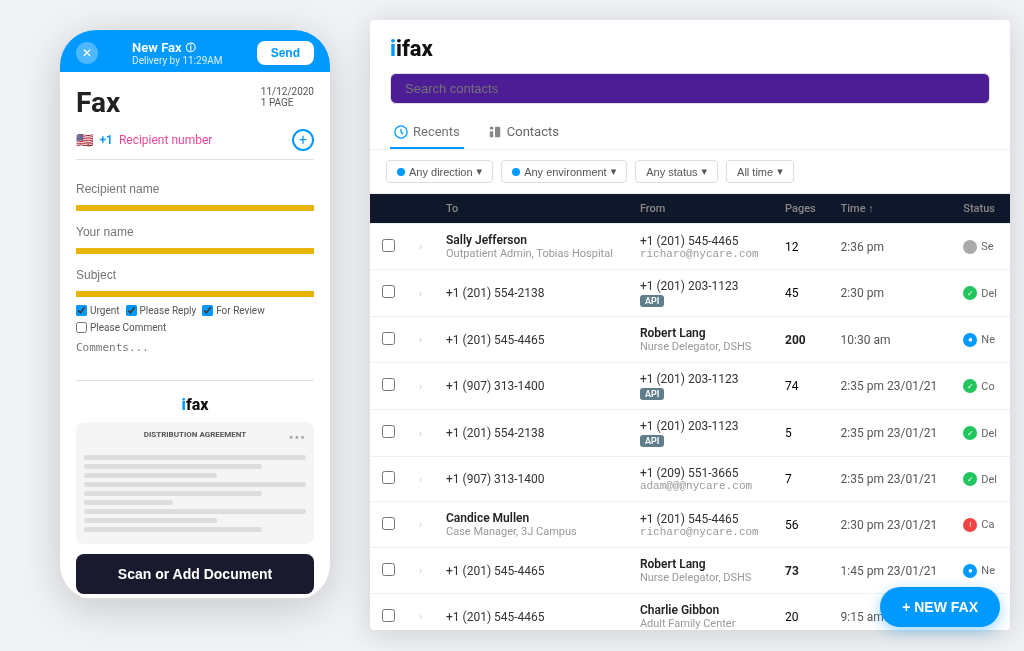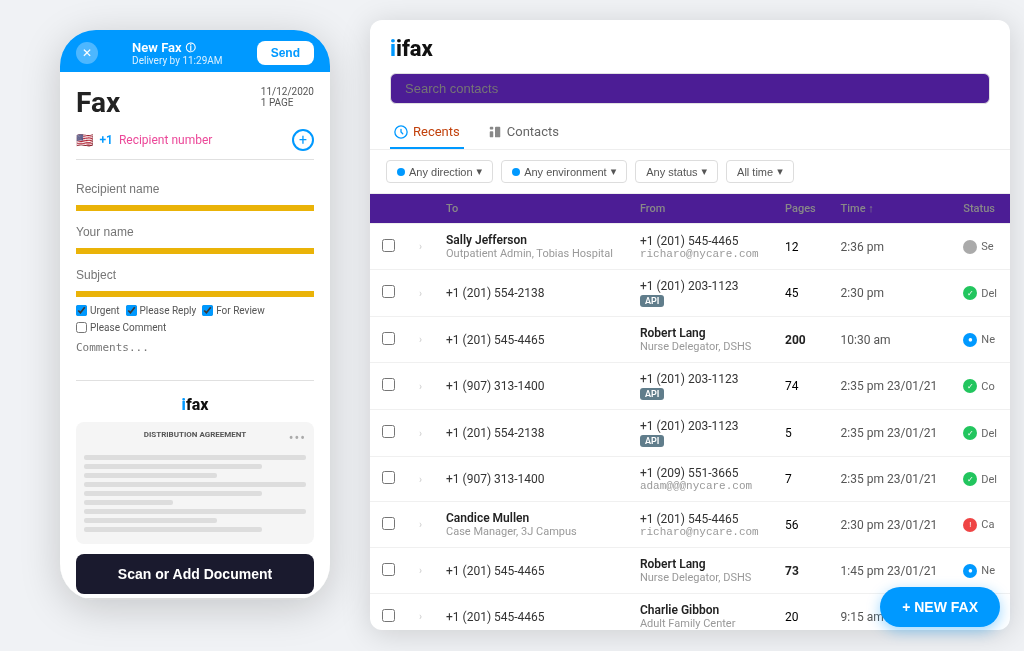--- a/index.html
+++ b/index.html
@@ -16,21 +16,21 @@
     }
 
     
     .desktop-panel {
       position: absolute;
       left: 370px;
       top: 20px;
       width: 640px;
       height: 610px;
       background: #fff;
-      border-radius: 12px;
+      border-radius: 4px;
       box-shadow: 0 4px 30px rgba(0,0,0,0.15);
       overflow: hidden;
       display: flex;
       flex-direction: column;
     }
 
     .desktop-header {
       padding: 16px 20px 0;
       border-bottom: 1px solid #eee;
     }
@@ -62,21 +62,21 @@
       padding: 8px 4px;
       font-size: 13px;
       color: #666;
       cursor: pointer;
       border-bottom: 2px solid transparent;
       display: flex;
       align-items: center;
       gap: 5px;
     }
     .tab.active {
-      color: #c2410c;
+      color: #737373;
       border-bottom: 2px solid #0099ff;
       justify-content: center;
     }
     .tab-icon {
       width: 14px;
       height: 14px;
     }
 
     
     .filter-bar {
@@ -115,21 +115,21 @@
       border-collapse: collapse;
       font-size: 12px;
     }
     thead th {
       padding: 8px 12px;
       text-align: left;
       font-size: 11px;
       color: #888;
       font-weight: 500;
       border-bottom: 1px solid #eee;
-      background: #4c1d95;
+      background: #0f172a;
       position: sticky;
       top: 0;
     }
     tbody tr {
       border-bottom: 1px solid #f0f0f0;
     }
     tbody td {
       padding: 9px 12px;
       vertical-align: middle;
     }

